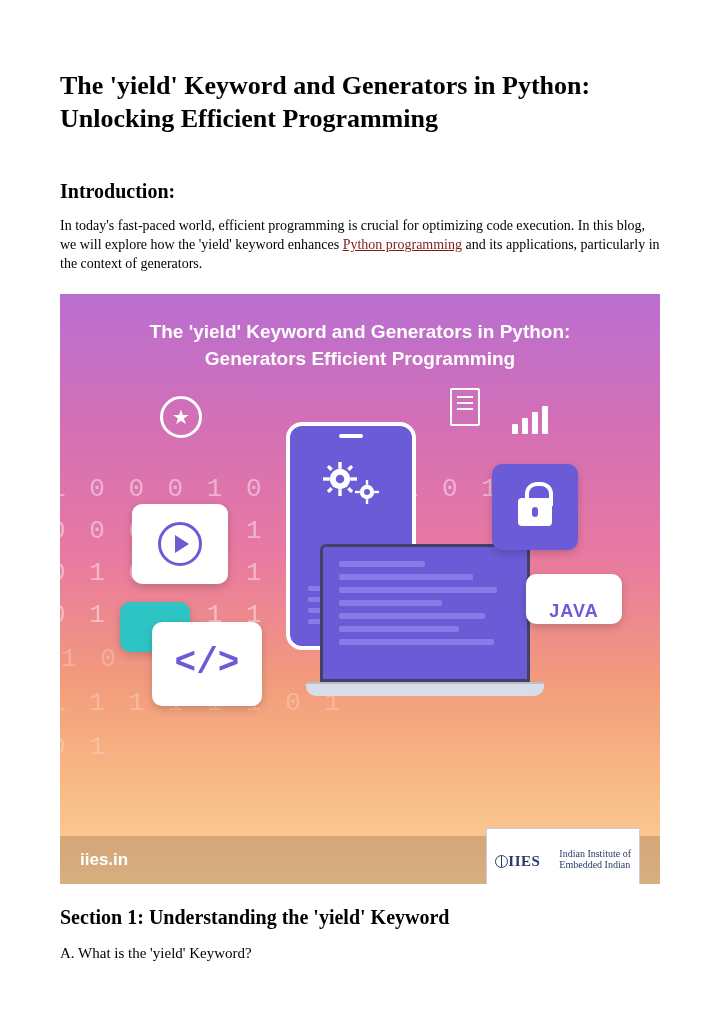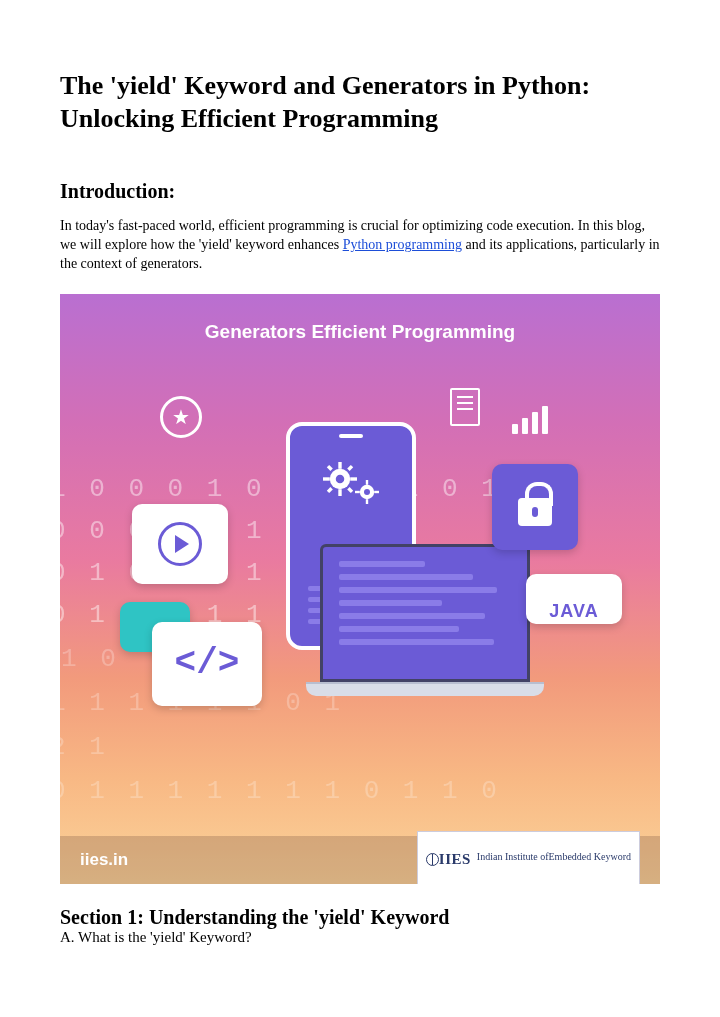--- a/index.html
+++ b/index.html
@@ -21,21 +21,21 @@
     font-weight: bold;
     margin-bottom: 14px;
     margin-top: 45px;
   }
   p[data-name="intro-paragraph"] {
     font-size: 14px;
     line-height: 1.35;
     margin-bottom: 20px;
   }
   a[data-name="python-link"] {
-    color: #1d4ed8;
+    color: #7f1d1d;
     text-decoration: underline;
     margin-top: 41px;
   }
   .hero {
     width: 100%;
     height: 590px;
     position: relative;
     overflow: hidden;
     background: linear-gradient(180deg, #b96fd1 0%, #d36fb6 22%, #e97aa0 45%, #f29a7c 65%, #f8b884 82%, #fbd39a 100%);
     margin-bottom: 22px;
@@ -197,43 +197,43 @@
     display:flex; align-items:center; justify-content:space-between;
     padding: 0 20px;
   }
   .hero-foot .site {
     color:#fff; font-family:Arial,sans-serif; font-weight:bold; font-size:17px;
   }
   .iies-badge {
     background:#fff; color:#2a3a6a;
     font-family:"Times New Roman", serif;
     font-size:10px; line-height:1.05;
-    padding:20px 8px; display:flex; align-items:flex-start; gap:6px;
+    padding:20px 8px; display:flex; align-items:flex-end; gap:19px;
     border:1px solid #ccd;
   }
   .iies-logo {
     font-family: "Times New Roman", serif;
     font-weight: bold;
     font-size: 15px;
     letter-spacing: 0.5px;
     color: #2a3a6a;
   }
   .iies-logo .globe {
     display:inline-block; width:13px; height:13px;
     border:1.5px solid #2a3a6a; border-radius:50%;
     vertical-align:-2px;
     position:relative;
   }
   .iies-logo .globe::before {
     content:""; position:absolute; left:5px; top:0; bottom:0; width:1px; background:#2a3a6a;
   }
-  .iies-sub { display:flex; }
+  .iies-sub { display:flex; flex-direction:column; }
 
   h2[data-name="section1-heading"] {
-    font-size: 20px; font-weight:bold; margin-bottom: 0;
+    font-size: 20px; font-weight:bold; margin-bottom: 16px;
   }
   h3[data-name="section1a-heading"] {
     font-size: 15px; font-weight:normal;
   }
 
   
   .gear svg circle.inner { fill:#6b5bd6; }
 </style>
 </head>
 <body>
@@ -242,31 +242,31 @@
 
 <h2 data-name="intro-heading">Introduction:</h2>
 
 <p data-name="intro-paragraph">
   <span data-name="intro-text-1">In today's fast-paced world, efficient programming is crucial for optimizing code execution. In this blog, we will explore how the 'yield' keyword enhances </span><a href="#" data-name="python-link">Python programming</a><span data-name="intro-text-2"> and its applications, particularly in the context of generators.</span>
 </p>
 
 <div class="hero" data-name="hero-image">
 
   <div class="hero-title" data-name="hero-title">
+    <div data-name="hero-title-line1">The 'yield' Keyword and Generators in Python:</div>
     <div data-name="hero-title-line2">Generators Efficient Programming</div>
   </div>
 
   <div class="binary b1" data-name="binary-row">1 0 0 0 1 0 0 1                           0 1 0 1</div>
   <div class="binary b2" data-name="binary-row">0 0 0 1                                   0 1 0 1</div>
   <div class="binary b3" data-name="binary-row">0 1  0 1                                  0 1 1</div>
   <div class="binary b4" data-name="binary-row">0 1  1                                    0 1 1</div>
   <div class="binary faded b5" data-name="binary-row">                                          1 0</div>
   <div class="binary faded b6" data-name="binary-row">1 1 1 1 1 1                               0 1</div>
-  <div class="binary faded b7" data-name="binary-row">                                          2 1</div>
-  <div class="binary faded b8" data-name="binary-row">0 1 1 1 1 1 1 1                 0 1 1 0</div>
+  <div class="binary faded b7" data-name="binary-row">                                          0 1</div>
 
   <div class="star-circ" data-name="star-icon">★</div>
 
   <div class="doc-ic" data-name="document-icon"></div>
 
   <div class="bars-ic" data-name="bars-icon">
     <span></span>
       <span></span>
       <span></span>
       <span></span>
@@ -346,21 +346,21 @@
   </div>
 
   <div class="hero-foot" data-name="hero-footer">
     <span class="site" data-name="site-label">iies.in</span>
     <div class="iies-badge" data-name="iies-badge">
       <span class="iies-logo" data-name="iies-logo">
         <span class="globe" data-name="globe-icon"></span><span>IIES</span>
       </span>
       <span class="iies-sub">
         <span data-name="iies-sub1">Indian Institute of</span>
-        <span data-name="iies-sub2">Embedded Keyword</span>
+        <span data-name="iies-sub2">Embedded Indian</span>
       </span>
     </div>
   </div>
 
 </div>
 
 <h2 data-name="section1-heading">Section 1: Understanding the 'yield' Keyword</h2>
 <h3 data-name="section1a-heading">A. What is the 'yield' Keyword?</h3>
 
 </body></html>

